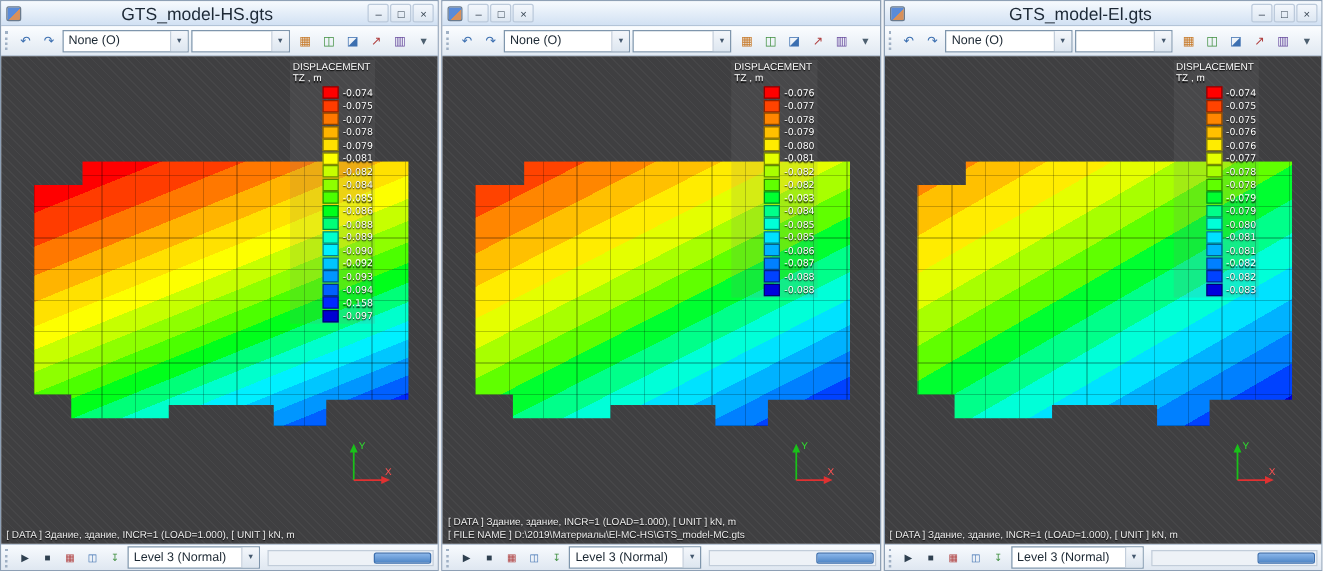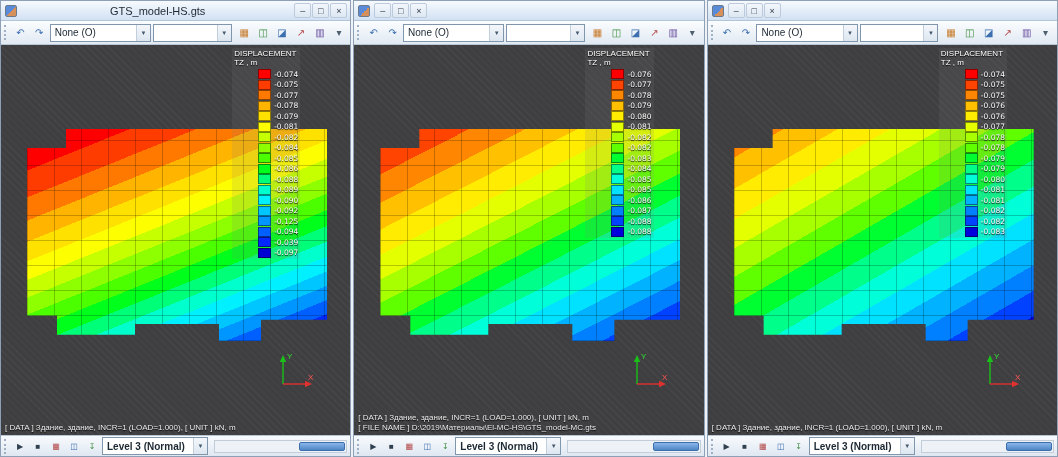--- a/index.html
+++ b/index.html
@@ -8,41 +8,41 @@
   .desktop { display:flex; width:1058px; height:457px; gap:2px; background:#eef1f5; }
 
   .win { flex:1 1 0; min-width:0; display:flex; flex-direction:column;
          border:1px solid #8ea0b5; background:#e9eef5; }
 
   
   .titlebar { height:20px; flex:0 0 20px; display:flex; align-items:center; padding:0 3px;
     background:linear-gradient(#f6fafe,#d2e1f3); border-bottom:1px solid #b3c4d8; }
   .app-icon { width:12px; height:12px; margin:0 4px 0 1px; border:1px solid #6a7a8c; border-radius:2px;
     background:linear-gradient(135deg,#5a8bd8 0 55%,#d8905a 55% 100%); }
-  .title { flex:1; text-align:center; font-size:11px; color:#1d2936; white-space:nowrap; overflow:hidden; }
+  .title { flex:1; text-align:center; font-size:14px; color:#1d2936; white-space:nowrap; overflow:hidden; }
   .winbtns { display:flex; gap:1px; }
   .wbtn { width:17px; height:15px; font-size:9px; line-height:14px; text-align:center; color:#32404e;
     background:linear-gradient(#f3f7fc,#dde7f2); border:1px solid #bccadb; border-radius:2px; cursor:default; }
 
   
   .toolbar { height:24px; flex:0 0 24px; display:flex; align-items:center; gap:2px; padding:0 3px;
     background:linear-gradient(#fbfdff,#e1e9f2); border-bottom:1px solid #b9c6d6; }
   .grip { width:4px; height:15px; border-left:2px dotted #9fb0c4; margin:0 2px 0 0; }
   .tbtn { width:18px; height:18px; display:flex; align-items:center; justify-content:center;
     font-size:10px; color:#46617c; border:1px solid transparent; border-radius:2px; }
   .tbtn.c1{color:#c77a2a} .tbtn.c2{color:#3f8f3f} .tbtn.c3{color:#3c6fb0}
   .tbtn.c4{color:#b04040} .tbtn.c5{color:#6b4fa0} .tbtn.c6{color:#4d6070}
   .spacer { flex:1; }
   .combo { height:18px; background:#fff; border:1px solid #7f96ad; display:flex; align-items:center;
     padding-left:4px; font-size:10px; color:#1c2833; }
   .combo .cval { white-space:nowrap; overflow:hidden; }
   .combo .arrow { width:14px; align-self:stretch; margin-left:auto; border-left:1px solid #c3cedb;
     background:linear-gradient(#f4f7fb,#dde6f0); display:flex; align-items:center; justify-content:center;
     font-size:6px; color:#44586e; }
-  .combo1 { width:108px;gap:31px; } .combo2 { width:84px; } .combo-level { width:106px;font-weight:bold; }
+  .combo1 { width:108px;gap:31px; } .combo2 { width:84px; } .combo-level { width:106px; }
 
   
   .viewport { position:relative; flex:1 1 auto; overflow:hidden; background-color:#3f3f41;
     background-image:repeating-linear-gradient(45deg, rgba(255,255,255,.035) 0 1px, transparent 1px 5px); }
   .contour { position:absolute; left:26px; top:84px; width:300px; height:212px;
     clip-path:polygon(13% 0, 100% 0, 100% 90%, 78% 90%, 78% 100%, 64% 100%, 64% 92%,
                       36% 92%, 36% 97%, 10% 97%, 10% 88%, 0 88%, 0 9%, 13% 9%); }
 
   .legend { position:absolute; top:3px; right:50px; z-index:5; padding:1px 2px;
     background:rgba(128,128,128,.15); }
@@ -160,29 +160,29 @@
             <div class="lrow">
               <span class="lsw" style="background: rgb(0, 240, 255);"></span>
               <span class="llb">-0.090</span>
             </div>
             <div class="lrow">
               <span class="lsw" style="background: rgb(0, 198, 255);"></span>
               <span class="llb">-0.092</span>
             </div>
             <div class="lrow">
               <span class="lsw" style="background: rgb(0, 150, 255);"></span>
-              <span class="llb">-0.125</span>
+              <span class="llb">-0.093</span>
             </div>
             <div class="lrow">
               <span class="lsw" style="background: rgb(0, 96, 255);"></span>
               <span class="llb">-0.094</span>
             </div>
             <div class="lrow">
               <span class="lsw" style="background: rgb(0, 40, 255);"></span>
-              <span class="llb">-0.039</span>
+              <span class="llb">-0.158</span>
             </div>
             <div class="lrow">
               <span class="lsw" style="background: rgb(0, 0, 210);"></span>
               <span class="llb">-0.097</span>
             </div>
           </div>
       </div>
       <svg class="triad" width="46" height="46" viewBox="0 0 46 46">
         <line x1="11" y1="35" x2="11" y2="12" stroke="#19c119" stroke-width="1.4"></line>
         <path d="M11 6 L7.8 13 L14.2 13 Z" fill="#19c119"></path>
@@ -339,20 +339,21 @@
       </span>
       <span class="scrolltrack">
         <span class="scrollthumb"></span>
       </span>
     </div>
   </div>
 
   <div class="win">
     <div class="titlebar">
       <span class="app-icon"></span>
+      <span class="title">GTS_model-El.gts</span>
       <span class="winbtns">
         <span class="wbtn">–</span>
         <span class="wbtn">□</span>
         <span class="wbtn">×</span>
       </span>
     </div>
     <div class="toolbar">
       <span class="grip"></span>
       <span class="tbtn c3">↶</span>
       <span class="tbtn c3">↷</span>

